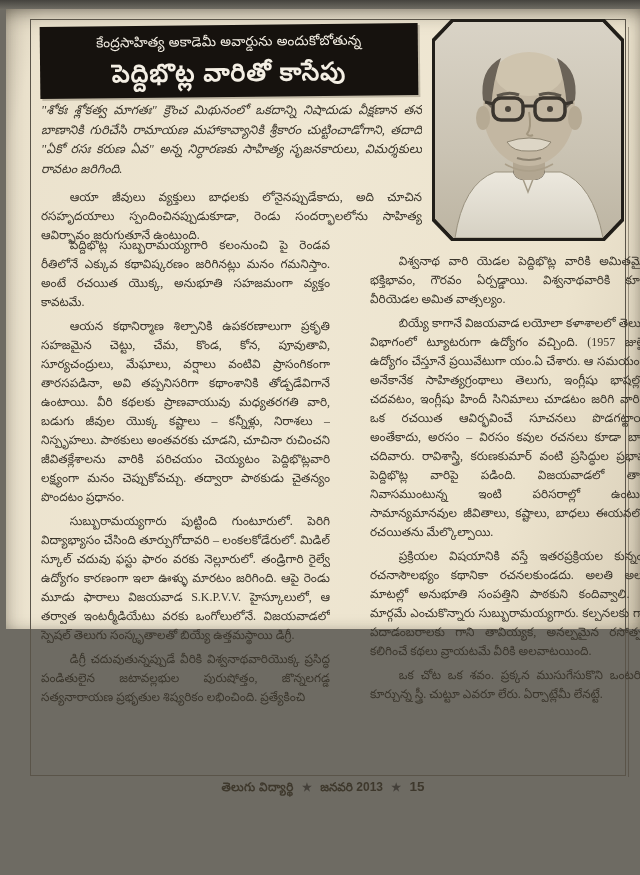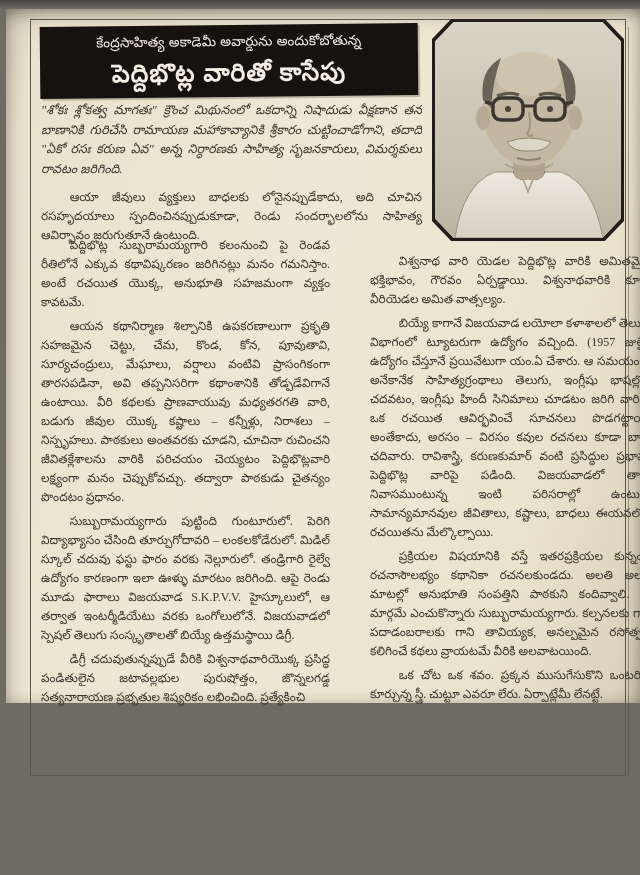--- a/index.html
+++ b/index.html
@@ -5,21 +5,21 @@
   * { margin:0; padding:0; box-sizing:border-box; }
   html,body { width:640px; height:875px; }
   body {
     position:relative;
     background:#6e6b63;
     font-family:"Liberation Serif", serif;
     overflow:hidden;
   }
   
   .page {
-    position:absolute; left:6px; top:9px; width:634px; height:694px;
+    position:absolute; left:6px; top:9px; width:634px; height:620px;
     background:linear-gradient(105deg,#d8cfba 0%,#ebe2cd 5%,#efe7d3 45%,#ece3cd 80%,#ddd3bd 96%,#cfc5ae 100%);
     box-shadow:
       inset 0 16px 20px -14px rgba(40,35,25,.55),
       inset 14px 0 22px -16px rgba(40,35,25,.40),
       inset -12px 0 20px -14px rgba(40,35,25,.38),
       inset 0 -10px 18px -14px rgba(40,35,25,.25);
   }
   .top-band {
     position:absolute; left:0; top:0; width:640px; height:10px;
     background:linear-gradient(#45433e,#737067);
@@ -183,16 +183,23 @@
 
     <div class="txt col-right">
       <p>విశ్వనాథ వారి యెడల పెద్దిభొట్ల వారికి అమితమైన భక్తిభావం, గౌరవం ఏర్పడ్డాయి. విశ్వనాథవారికి కూడా వీరియెడల అమిత వాత్సల్యం.</p>
       <p>బియ్యే కాగానే విజయవాడ లయోలా కళాశాలలో తెలుగు విభాగంలో ట్యూటరుగా ఉద్యోగం వచ్చింది. (1957 జులై). ఉద్యోగం చేస్తూనే ప్రయివేటుగా యం.ఏ చేశారు. ఆ సమయంలో అనేకానేక సాహిత్యగ్రంథాలు తెలుగు, ఇంగ్లీషు భాషల్లోవి చదవటం, ఇంగ్లీషు హిందీ సినిమాలు చూడటం జరిగి వారిలో ఒక రచయిత ఆవిర్భవించే సూచనలు పొడగట్టాయి. అంతేకాదు, అరసం – విరసం కవుల రచనలు కూడా బాగా చదివారు. రావిశాస్త్రి, కరుణకుమార్ వంటి ప్రసిద్ధుల ప్రభావం పెద్దిభొట్ల వారిపై పడింది. విజయవాడలో తాను నివాసముంటున్న ఇంటి పరిసరాల్లో ఉంటున్న సామాన్యమానవుల జీవితాలు, కష్టాలు, బాధలు ఈయనలోని రచయితను మేల్కొల్పాయి.</p>
       <p>ప్రక్రియల విషయానికి వస్తే ఇతరప్రక్రియల కున్నంత రచనాసౌలభ్యం కథానికా రచనలకుండదు. అలతి అలతి మాటల్లో అనుభూతి సంపత్తిని పాఠకుని కందివ్వాలి. ఈ మార్గమే ఎంచుకొన్నారు సుబ్బురామయ్యగారు. కల్పనలకు గాని పదాడంబరాలకు గాని తావియ్యక, అనల్పమైన రసోత్పత్తి కలిగించే కథలు వ్రాయటమే వీరికి అలవాటయింది.</p>
       <p>ఒక చోట ఒక శవం. ప్రక్కన ముసుగేసుకొని ఒంటరిగా కూర్చున్న స్త్రీ. చుట్టూ ఎవరూ లేరు. ఏర్పాట్లేమీ లేనట్టే.</p>
     </div>
 
   </div>
 
+  <div class="footer">
+    <span class="mag">తెలుగు విద్యార్థి</span>
+    <span class="star">★</span>
+    <span class="issue">జనవరి 2013</span>
+    <span class="star">★</span>
+    <span class="pageno">15</span>
+  </div>
 
   <div class="edge-line"></div>
 
 </div>
 
 </body></html>

